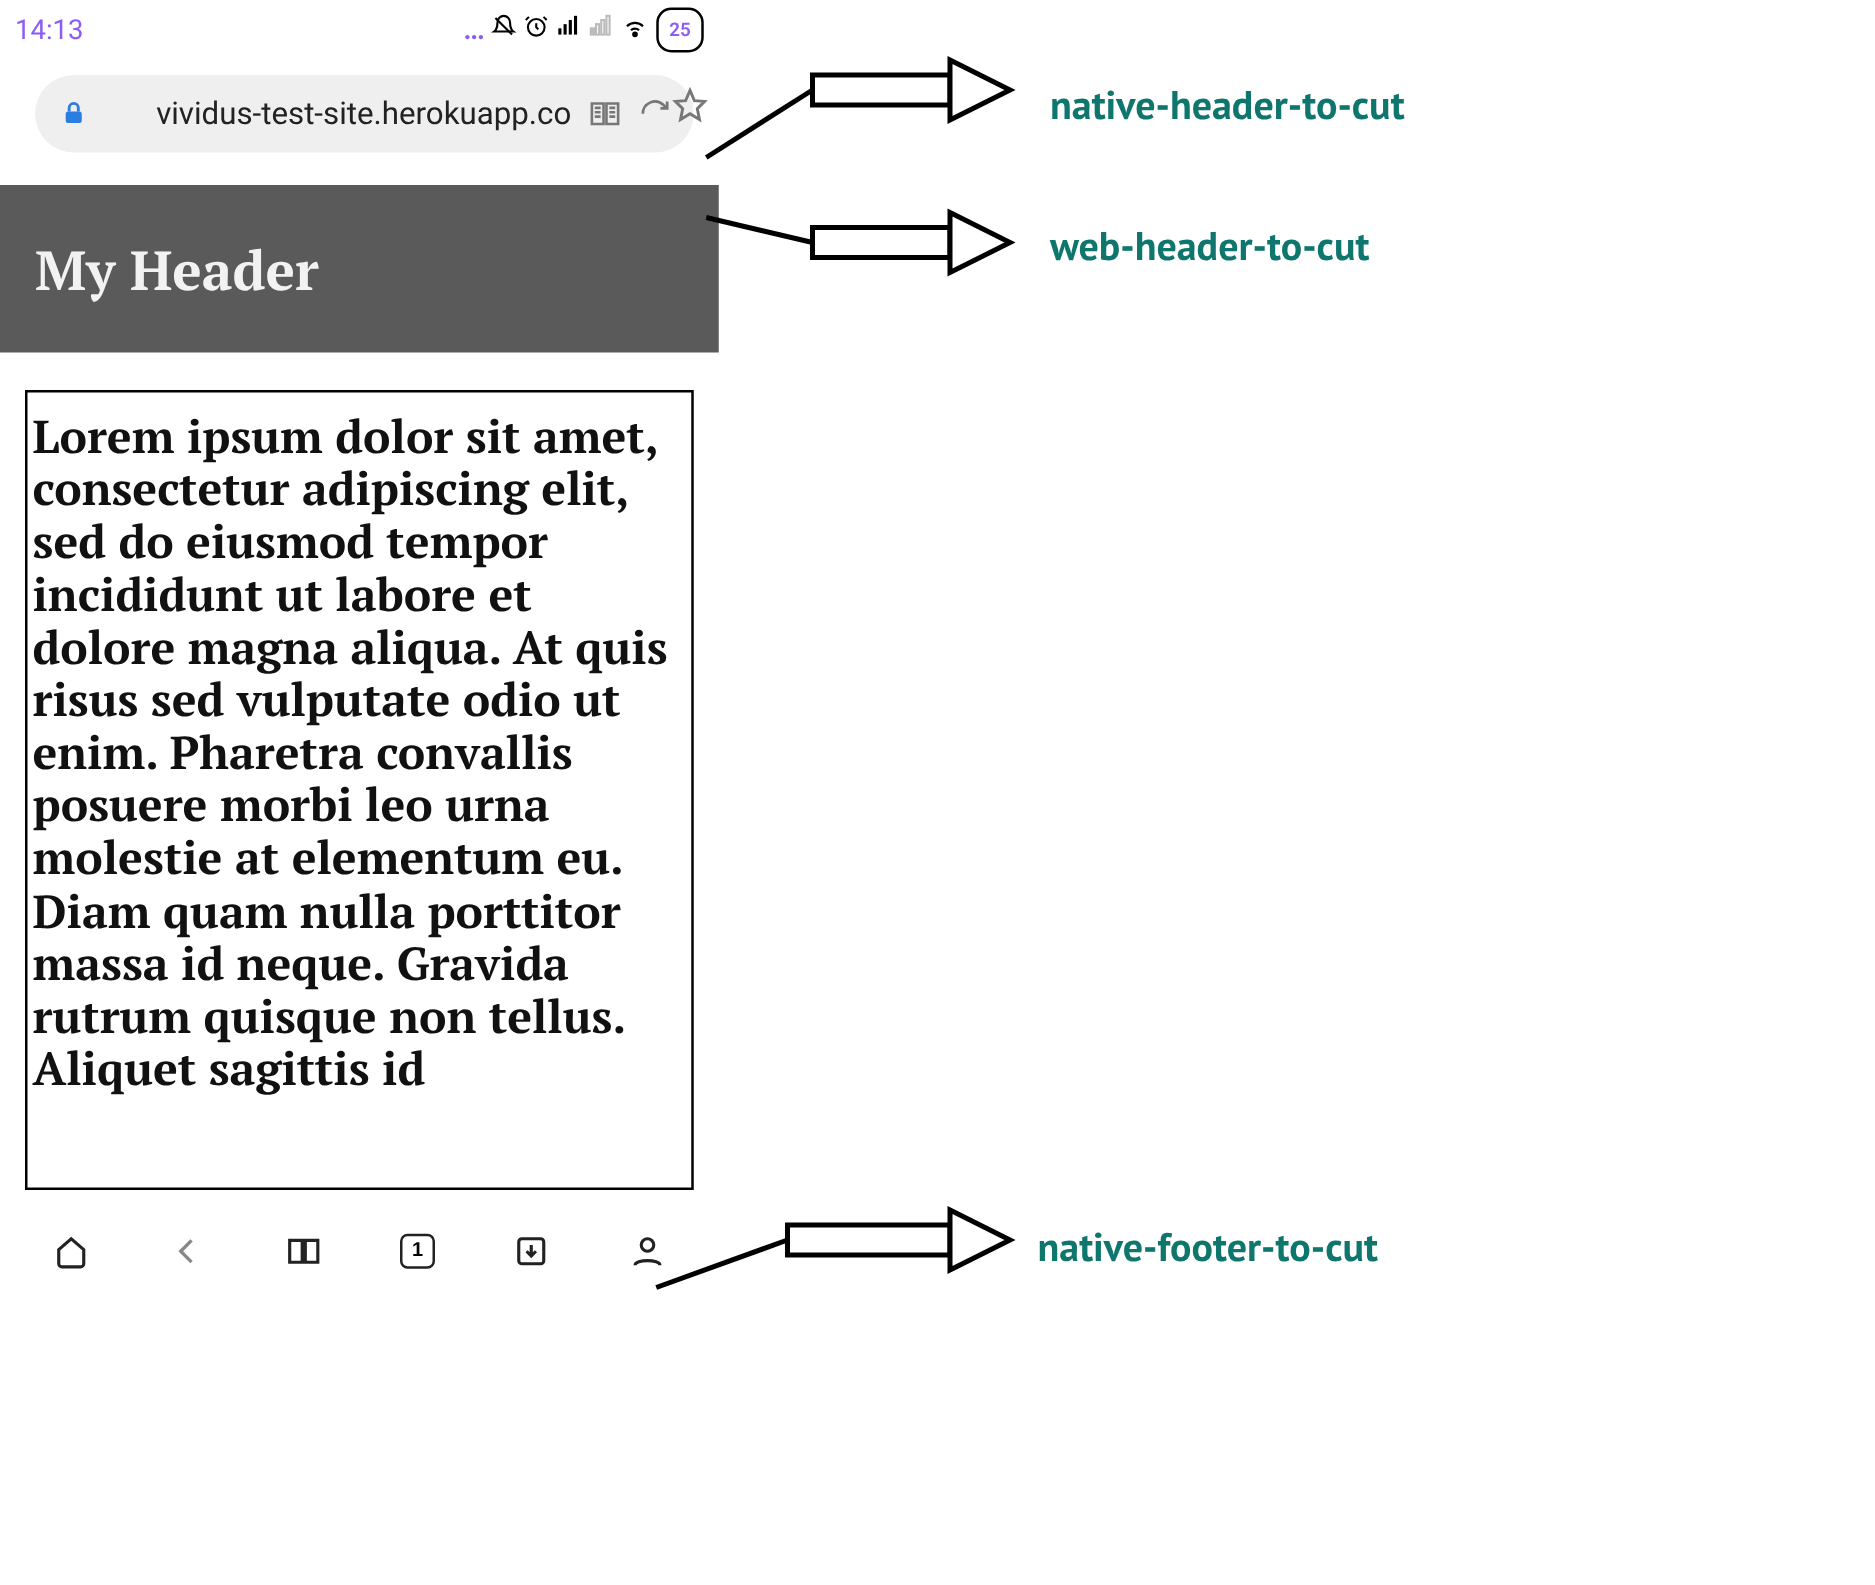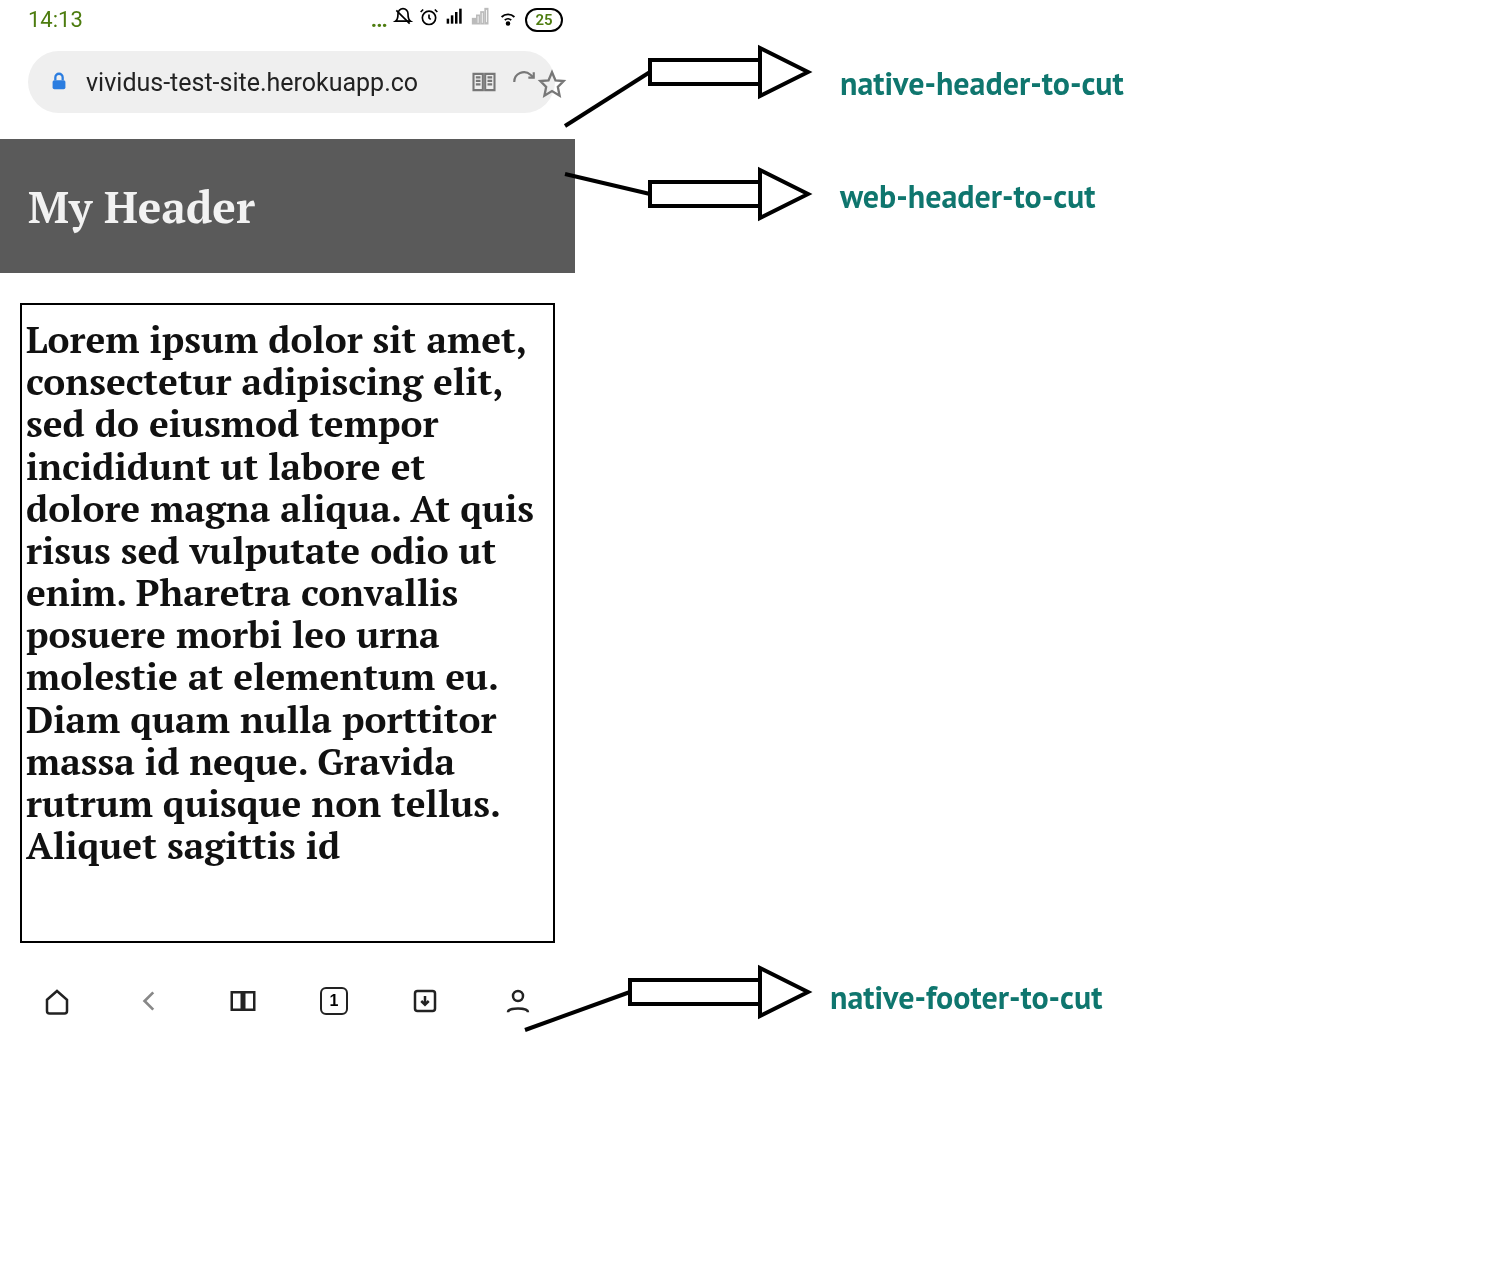--- a/index.html
+++ b/index.html
@@ -19,54 +19,55 @@
     top: 0;
     width: 575px;
     height: 1050px;
   }
 
   
   .status-bar {
     display: flex;
     justify-content: space-between;
     align-items: center;
-    padding: 6px 12px 4px 28px;
+    padding: 6px 12px 4px 12px;
     font-family: -apple-system, Roboto, Arial, sans-serif;
     font-size: 22px;
-    color: #4d7c0f;
+    color: #8b5cf6;
   }
   .status-right {
     display: flex;
     align-items: center;
     gap: 6px;
   }
   .status-right .dots { letter-spacing: -1px; font-weight: 700; }
   .battery-pill {
     display: inline-flex;
     align-items: center;
     justify-content: center;
     border: 2px solid #000;
     border-radius: 12px;
     padding: 0 8px;
     font-size: 15px;
     font-weight: 600;
     min-width: 38px;
-    height: 24px;
+    height: 36px;
   }
 
   
   .address-bar {
     margin: 14px 20px 0 28px;
     background: #efefef;
     border-radius: 36px;
     height: 62px;
     display: flex;
     align-items: center;
     padding: 0 18px;
     gap: 14px;
+    text-align: right;
   }
   .address-url {
     flex: 1;
     font-family: -apple-system, Roboto, Arial, sans-serif;
     font-size: 25px;
     color: #222;
     white-space: nowrap;
     overflow: hidden;
   }
   .addr-icon { width: 26px; height: 26px; display:inline-flex; align-items:center; justify-content:center; color:#555; }

